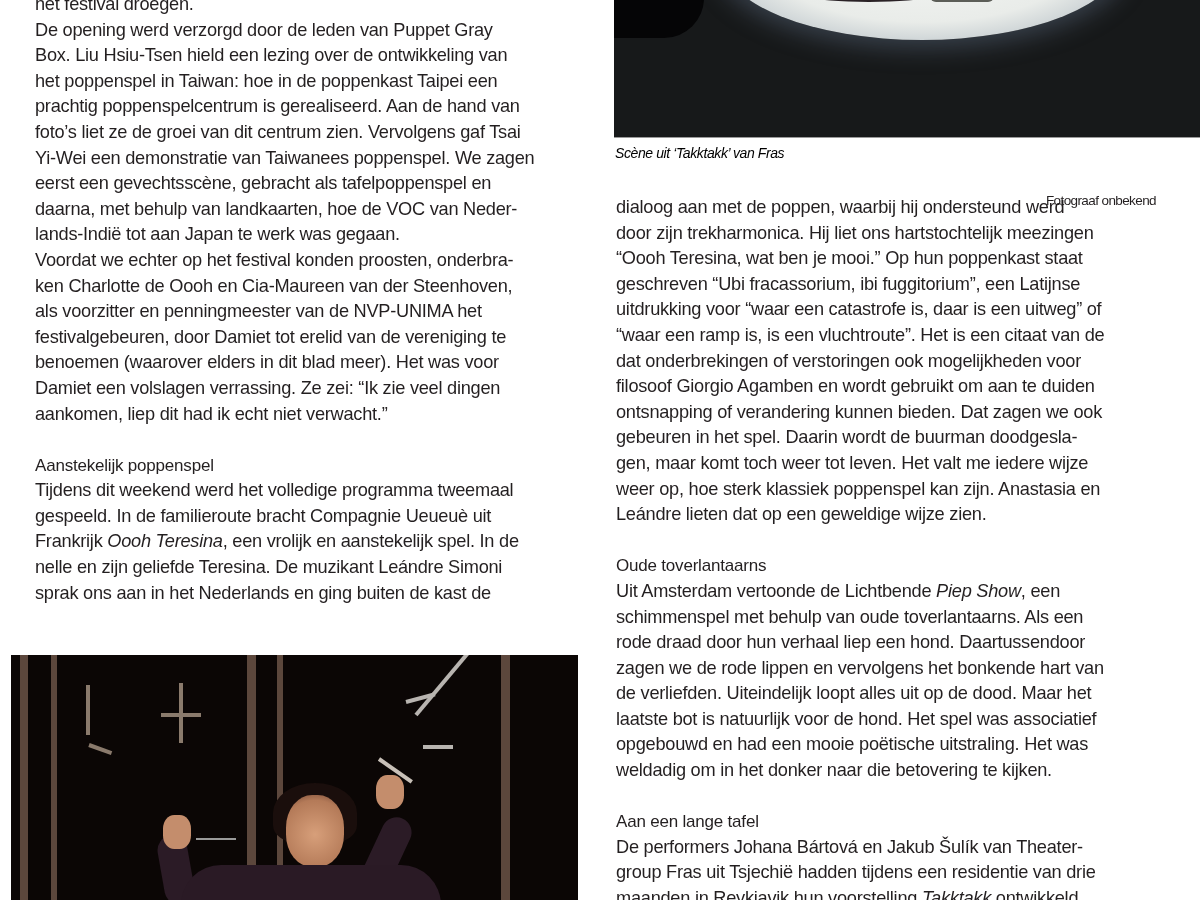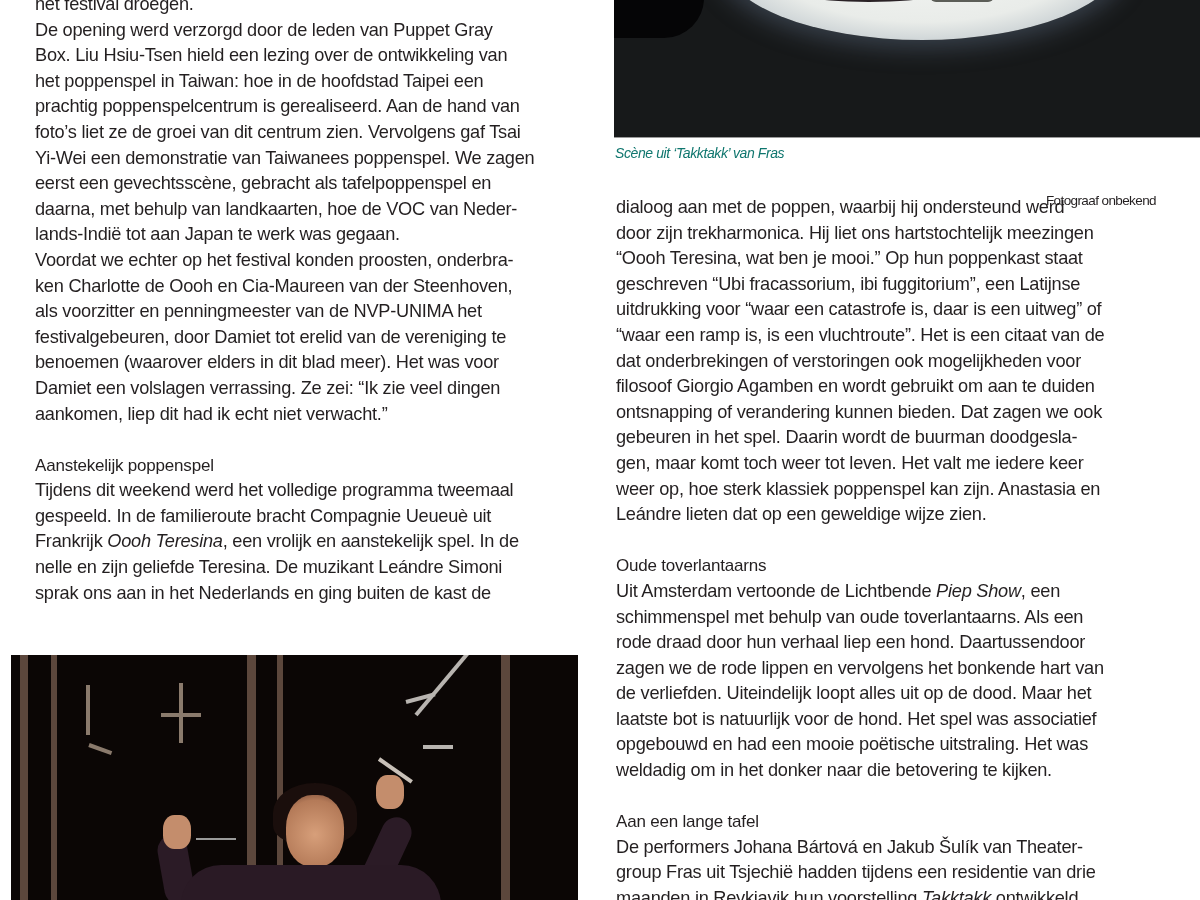--- a/index.html
+++ b/index.html
@@ -33,21 +33,21 @@
   }
   #photo-top .shadow2 {
     position:absolute; left:316px; top:-6px; width:64px; height:10px;
     background:#5c5e58; border-radius:2px 2px 6px 6px;
   }
   #photo-top .dark-left {
     position:absolute; left:0; top:0; width:90px; height:40px;
     background:#050506; border-radius:0 0 40px 0;
   }
   #caption-top { position:absolute; left:614px; top:145px; width:544px; height:22px; font-size:14px; }
-  #caption-top .cap { position:absolute; left:1px; top:0; font-style:italic; letter-spacing:-0.4px; color:#0f766e; }
+  #caption-top .cap { position:absolute; left:1px; top:0; font-style:italic; letter-spacing:-0.4px; color:#000000; }
   #caption-top .credit { position:absolute; right:2px; top:0; font-size:13.5px; letter-spacing:-0.6px; color:#231f20;margin-top:48px; }
 
   
   #photo-bottom {
     position:absolute; left:11px; top:655px; width:567px; height:245px;
     background:#0b0605; overflow:hidden;
   }
   #photo-bottom .pole { position:absolute; top:0; width:8px; height:245px; background:#6b5446; opacity:0.85; }
   #photo-bottom .stick { position:absolute; background:#8a7a6c; height:4px; transform-origin:left center; }
   #photo-bottom .person-arm {
@@ -68,21 +68,21 @@
   #photo-bottom .hand { position:absolute; width:28px; height:34px; border-radius:40%; background:#c48d6c; }
 </style>
 </head>
 <body>
 
 <div id="left-col" class="col">
   <p>het festival droegen.</p>
   <div>
     <p>De opening werd verzorgd door de leden van Puppet Gray</p>
     <p>Box. Liu Hsiu-Tsen hield een lezing over de ontwikkeling van</p>
-    <p>het poppenspel in Taiwan: hoe in de hoofdstad Taipei een</p>
+    <p>het poppenspel in Taiwan: hoe in de poppenkast Taipei een</p>
     <p>prachtig poppenspelcentrum is gerealiseerd. Aan de hand van</p>
     <p>foto’s liet ze de groei van dit centrum zien. Vervolgens gaf Tsai</p>
     <p>Yi-Wei een demonstratie van Taiwanees poppenspel. We zagen</p>
     <p>eerst een gevechtsscène, gebracht als tafelpoppenspel en</p>
     <p>daarna, met behulp van landkaarten, hoe de VOC van Neder-</p>
     <p>lands-Indië tot aan Japan te werk was gegaan.</p>
   </div>
   <div>
     <p>Voordat we echter op het festival konden proosten, onderbra-</p>
     <p>ken Charlotte de Oooh en Cia-Maureen van der Steenhoven,</p>
@@ -119,21 +119,21 @@
     <p>dialoog aan met de poppen, waarbij hij ondersteund werd</p>
     <p>door zijn trekharmonica. Hij liet ons hartstochtelijk meezingen</p>
     <p>“Oooh Teresina, wat ben je mooi.” Op hun poppenkast staat</p>
     <p>geschreven “Ubi fracassorium, ibi fuggitorium”, een Latijnse</p>
     <p>uitdrukking voor “waar een catastrofe is, daar is een uitweg” of</p>
     <p>“waar een ramp is, is een vluchtroute”. Het is een citaat van de</p>
     <p>dat onderbrekingen of verstoringen ook mogelijkheden voor</p>
     <p>filosoof Giorgio Agamben en wordt gebruikt om aan te duiden</p>
     <p>ontsnapping of verandering kunnen bieden. Dat zagen we ook</p>
     <p>gebeuren in het spel. Daarin wordt de buurman doodgesla-</p>
-    <p>gen, maar komt toch weer tot leven. Het valt me iedere keer</p>
+    <p>gen, maar komt toch weer tot leven. Het valt me iedere wijze</p>
     <p>weer op, hoe sterk klassiek poppenspel kan zijn. Anastasia en</p>
     <p>Leándre lieten dat op een geweldige wijze zien.</p>
   </div>
   <div class="gap"></div>
   <div>
     <h3>Oude toverlantaarns</h3>
     <p><span>Uit Amsterdam vertoonde de Lichtbende </span><em>Piep Show</em><span>, een</span></p>
     <p>schimmenspel met behulp van oude toverlantaarns. Als een</p>
     <p>rode draad door hun verhaal liep een hond. Daartussendoor</p>
     <p>zagen we de rode lippen en vervolgens het bonkende hart van</p>

